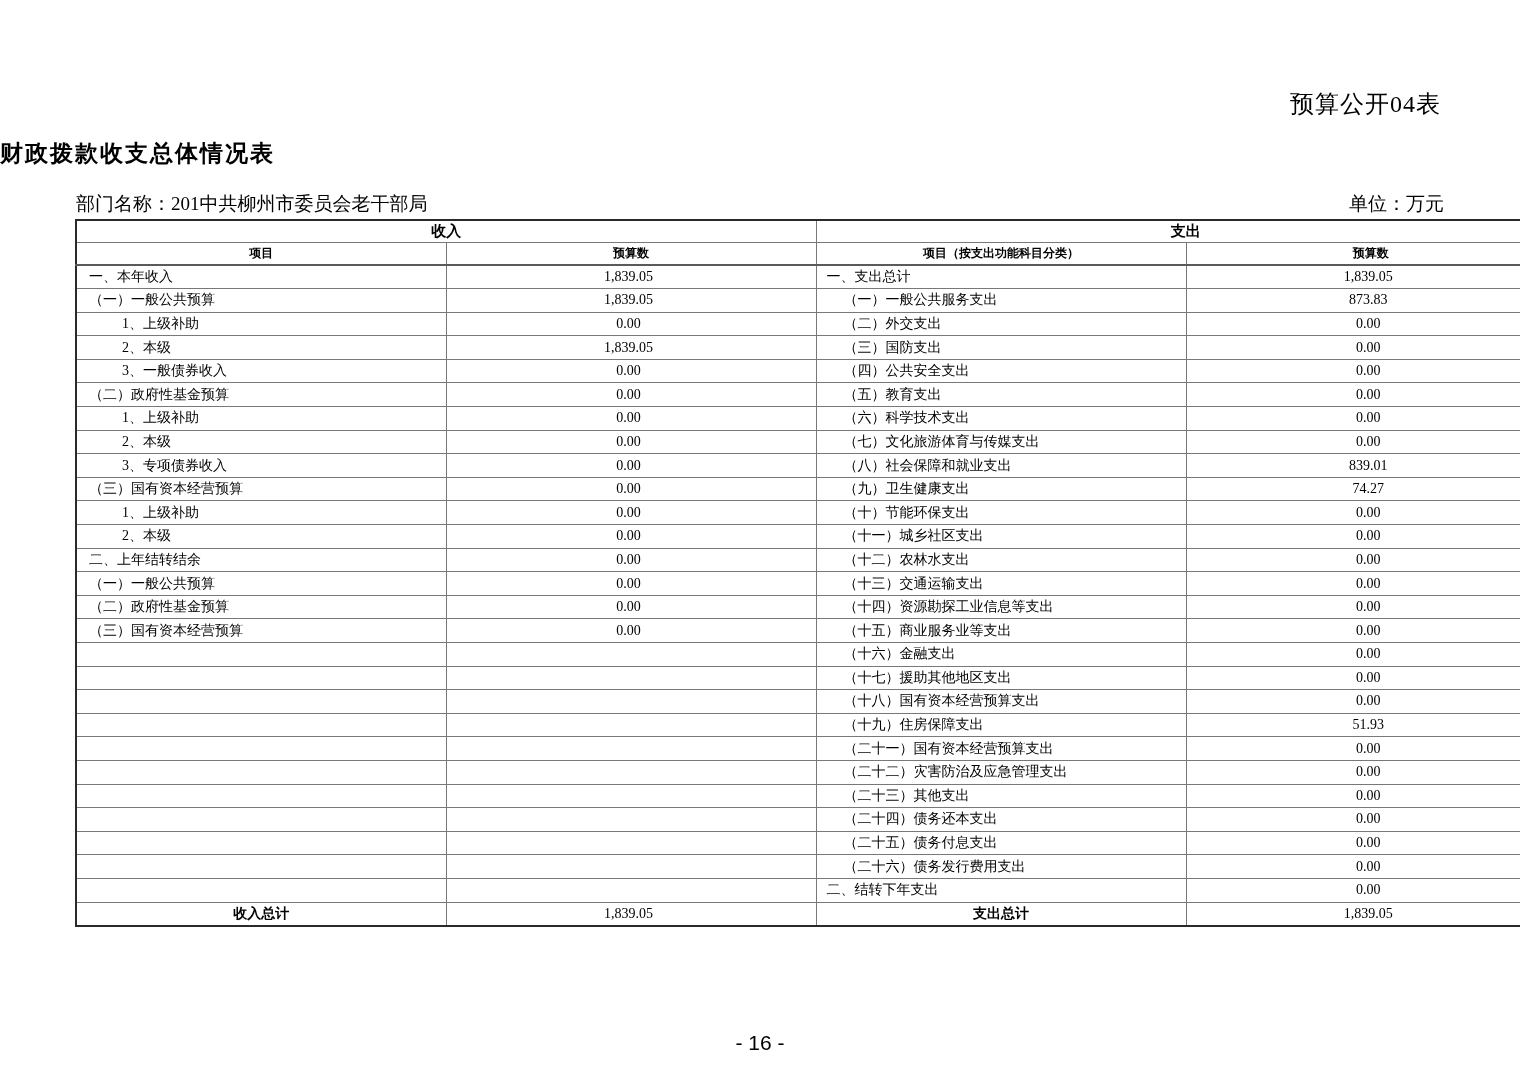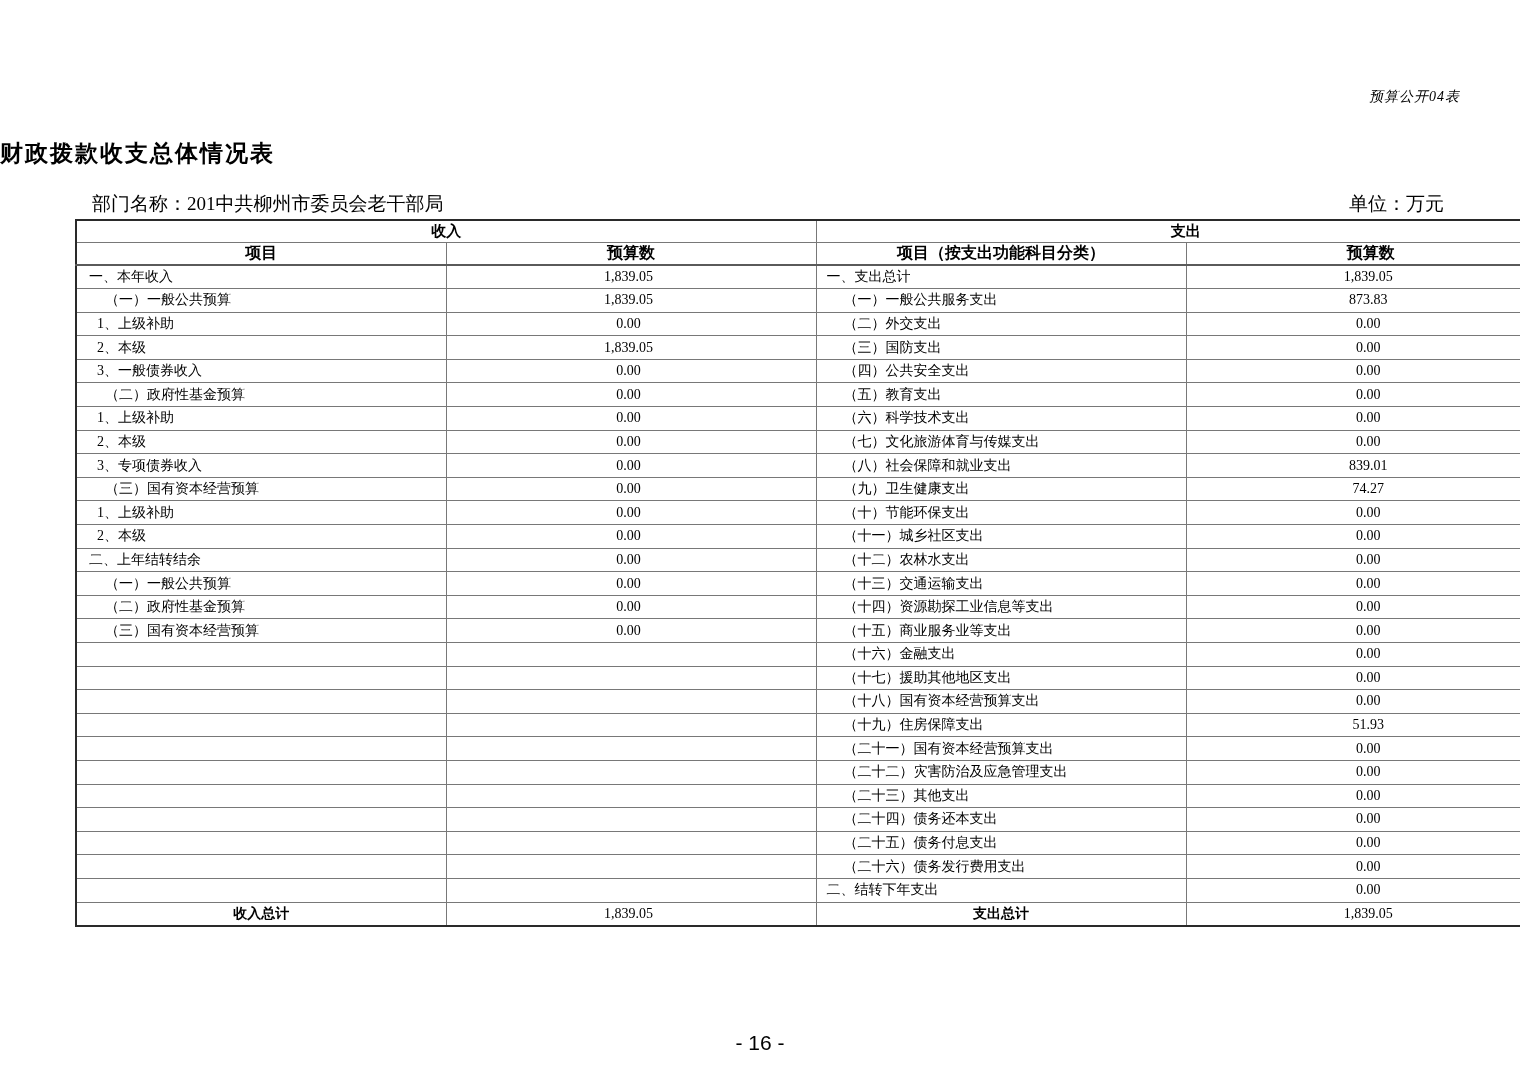--- a/index.html
+++ b/index.html
@@ -7,39 +7,38 @@
   body {
     position: relative;
     background: #ffffff;
     color: #000000;
     font-family: "Liberation Serif", "DejaVu Serif", serif;
     overflow: hidden;
   }
   .form-tag {
     position: absolute;
     top: 88px;
-    right: 60px;
-    font-size: 14px;
+    right: 79px;
+    font-size: 24px;
     letter-spacing: 1px;
-    font-style: italic;
   }
   .doc-title {
     position: absolute;
     top: 138px;
     left: 0;
     width: 100%;
     text-align: left;
     font-size: 23px;
     font-weight: bold;
     letter-spacing: 2px;
   }
   .meta-row {
     position: absolute;
     top: 191px;
-    left: 92px;
+    left: 76px;
     right: 76px;
     display: flex;
     justify-content: space-between;
     font-size: 19px;
   }
   table.budget {
     position: absolute;
     top: 219px;
     left: 75px;
     width: 1482px;
@@ -55,31 +54,31 @@
     font-weight: normal;
   }
   thead tr.section-row th {
     height: 22px;
     font-size: 15px;
     font-weight: bold;
     text-align: center;
   }
   thead tr.cols-row th {
     height: 23px;
-    font-size: 16px;
+    font-size: 12px;
     font-weight: bold;
     text-align: center;
     border-bottom: 2px solid #5a5a5a;
   }
   tbody td { height: 23.6px; }
   td.c-value { text-align: center; padding-right: 5px; }
   td.c-label { text-align: left; }
   .ind-l1 { padding-left: 12px; }
-  .ind-l2 { padding-left: 28px; }
-  .ind-l3 { padding-left: 20px; }
+  .ind-l2 { padding-left: 12px; }
+  .ind-l3 { padding-left: 45px; }
   .ind-r1 { padding-left: 10px; }
   .ind-r2 { padding-left: 27px; }
   tfoot td {
     height: 24px;
     border-top: 2px solid #5a5a5a;
   }
   tfoot td.t-label {
     font-weight: bold;
     text-align: center;
     font-size: 14px;

